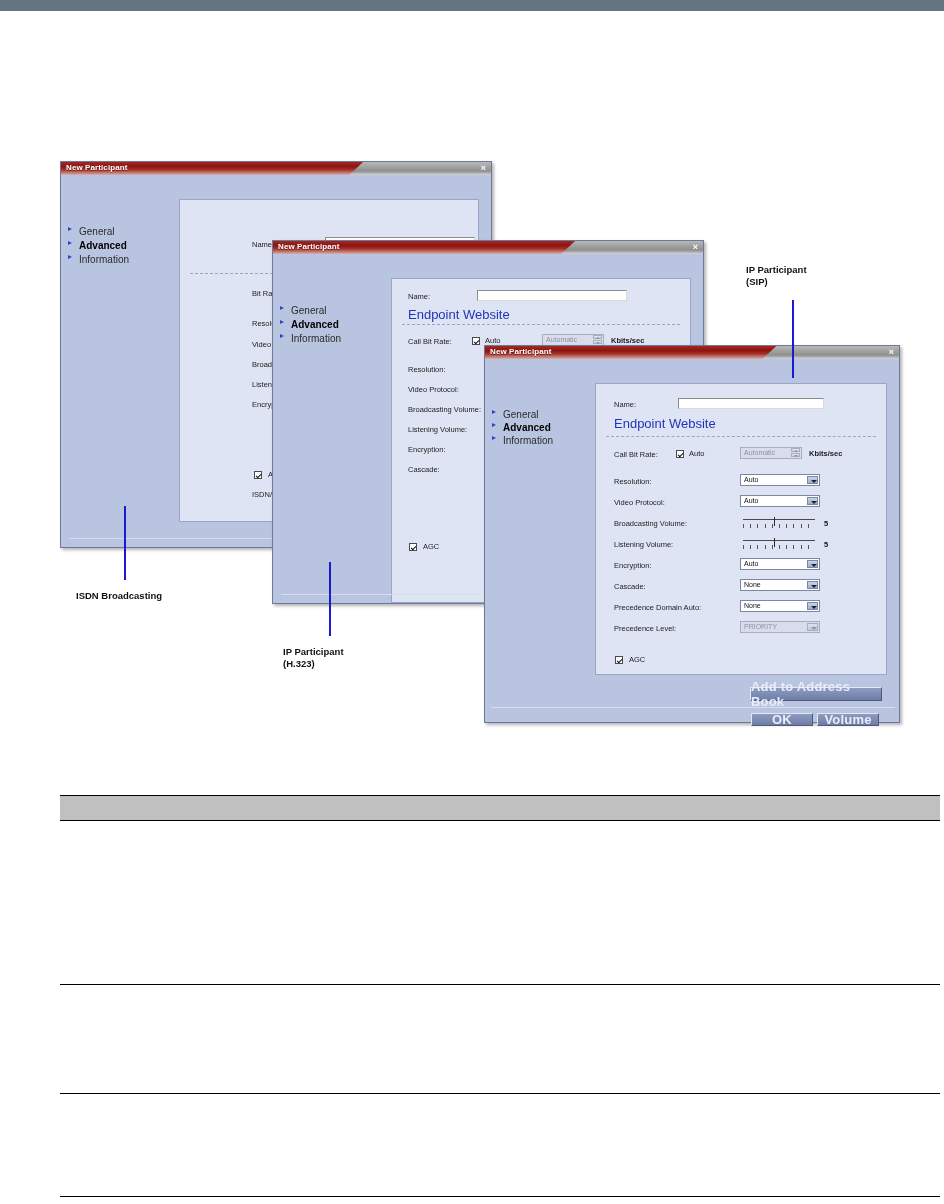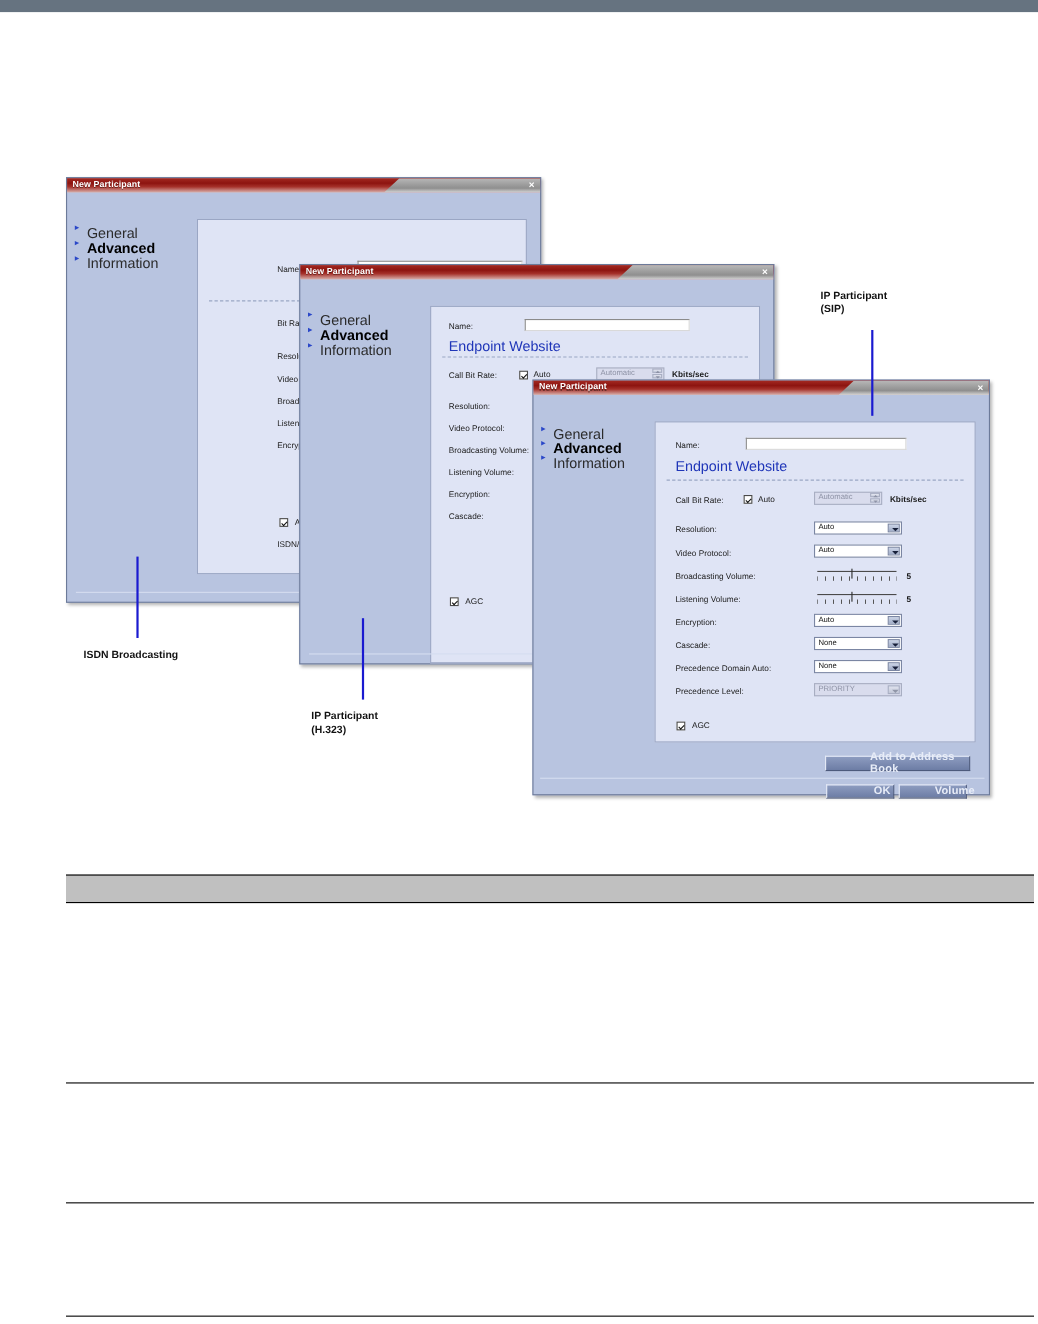--- a/index.html
+++ b/index.html
@@ -48,21 +48,21 @@
   .titlebar .closex{
     position:absolute;right:5px;top:1px;
     font-size:9px;font-weight:bold;color:#ffffff;line-height:11px;
   }
 
   .dlg-body{position:relative;width:100%;height:calc(100% - 13px);}
 
   
   .nav{position:absolute;left:0;top:0;width:0;height:100%;}
   .nav-item{
-    position:absolute;left:18px;font-size:13px;color:#2b2b2b;white-space:nowrap;
+    position:absolute;left:18px;font-size:10px;color:#2b2b2b;white-space:nowrap;margin-top:22px;
   }
   .nav-item.bold{font-weight:bold;color:#000;}
   .nav-arrow{
     position:absolute;left:-11px;top:1px;width:0;height:0;
     border-left:4px solid #2a47c8;
     border-top:2.6px solid transparent;
     border-bottom:2.6px solid transparent;
   }
 
   
@@ -149,23 +149,23 @@
     background-image:repeating-linear-gradient(to right,#555 0 1px,transparent 1px 7.2px);}
   .slider .thumb{position:absolute;top:-1px;width:0;height:9px;border-left:1.4px solid #2b2b2b;}
   .slider-val{position:absolute;font-size:7.5px;font-weight:bold;color:#111;}
 
   
   .btn3d{
     position:absolute;
     background:linear-gradient(to bottom,#8d9cc0,#6d7da5);
     border:1px solid #e3e8f5;border-right-color:#4d5a7c;border-bottom-color:#4d5a7c;
     box-sizing:border-box;
-    color:#e8edf8;font-size:10px;font-weight:bold;
+    color:#e8edf8;font-size:13px;font-weight:bold;
     display:flex;align-items:center;justify-content:center;
-    letter-spacing:.2px;cursor:pointer;padding-left:40px;
+    letter-spacing:.2px;cursor:pointer;
   }
 
   .footer-rule{position:absolute;height:0;border-top:1px solid #d5ddf0;}
 
   
   .anno-line{position:absolute;width:0;border-left:2px solid #1a1ad0;}
   .anno-txt{
     position:absolute;font-size:9.5px;font-weight:bold;color:#111;
     text-align:left;line-height:12px;white-space:nowrap;
   }

